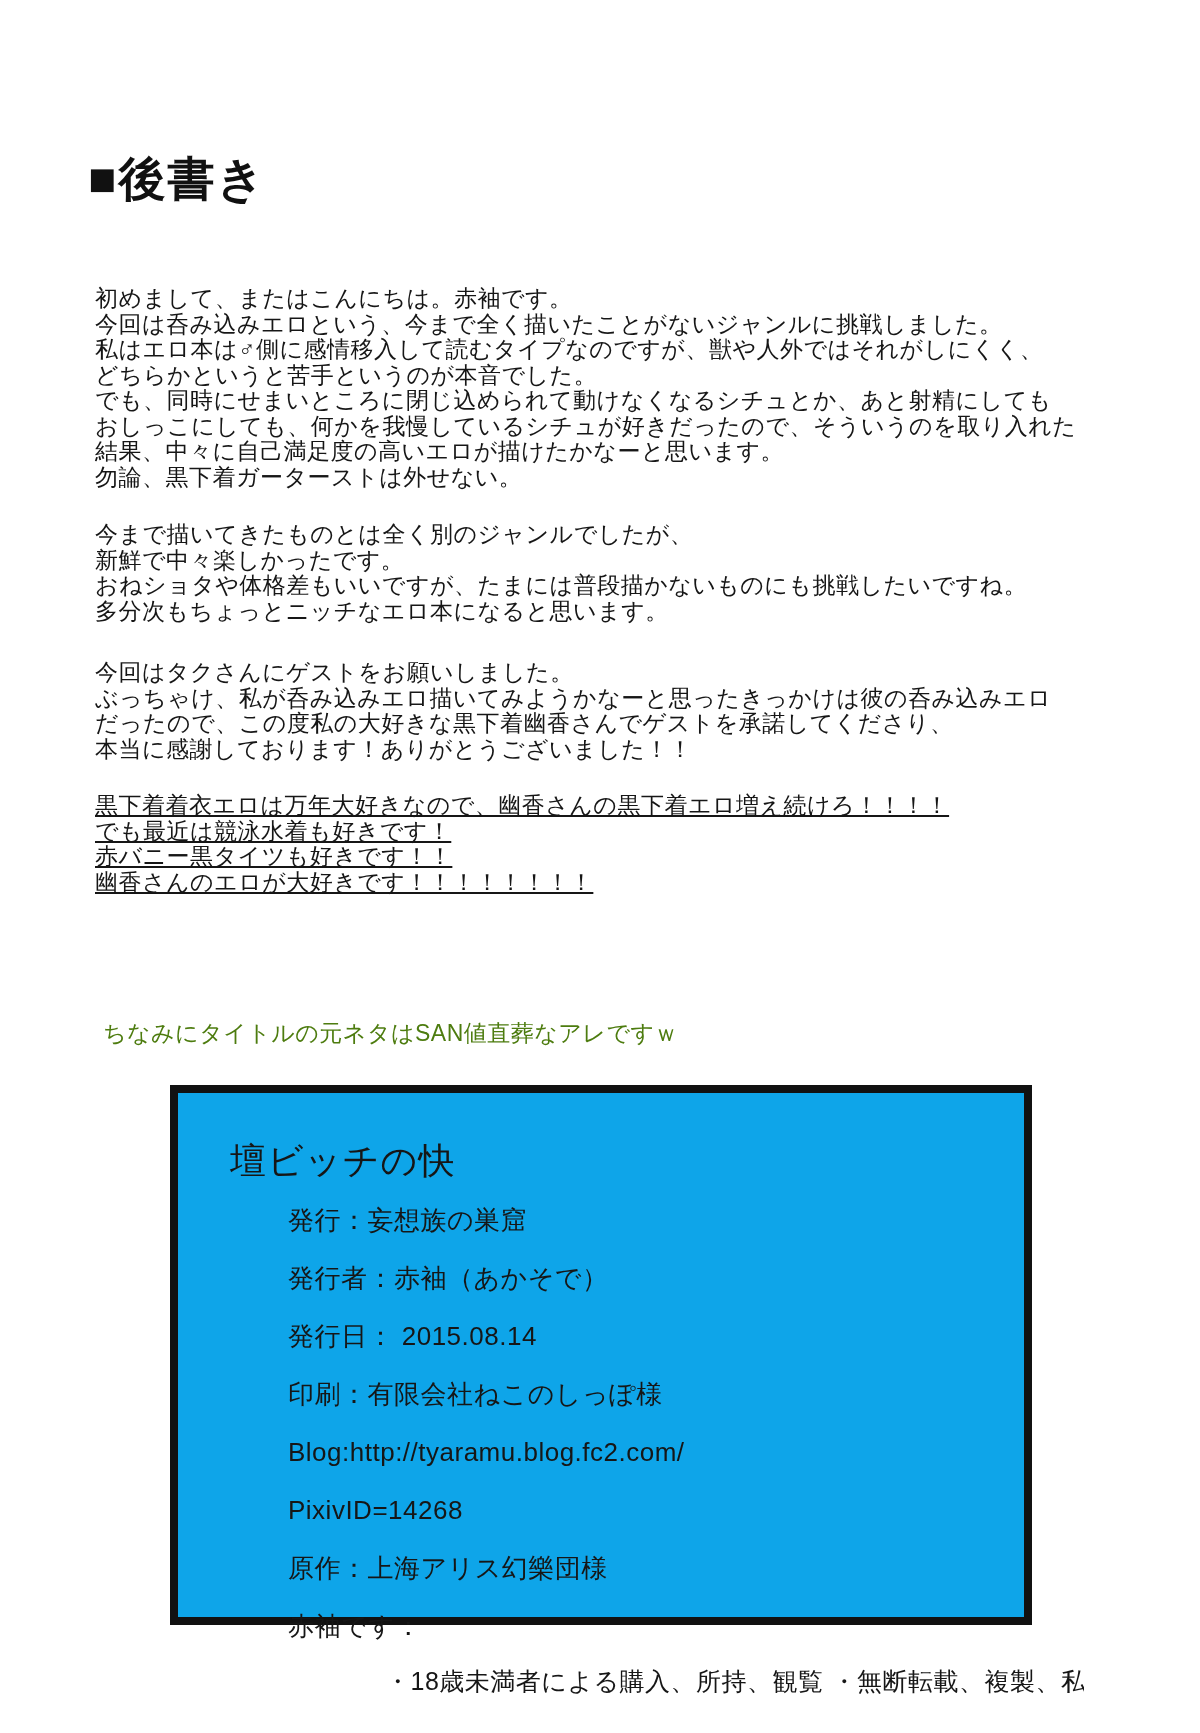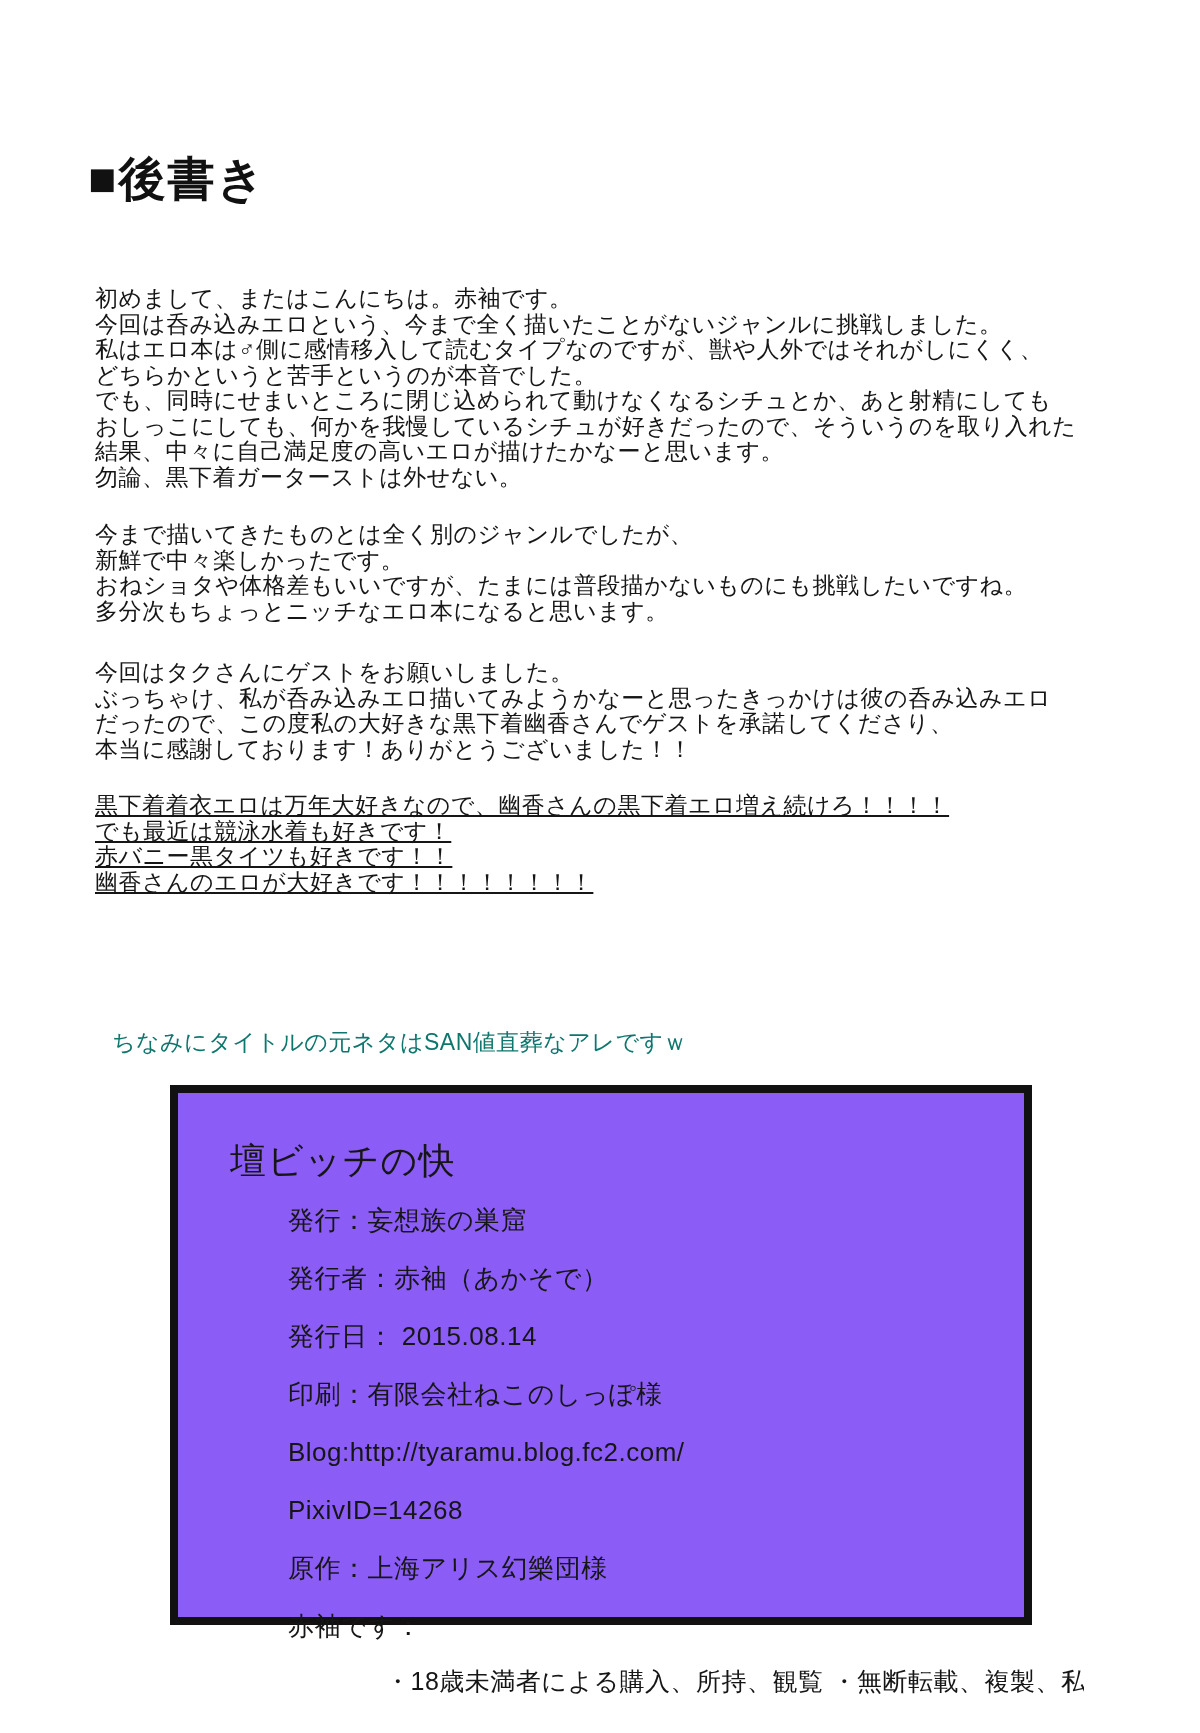--- a/index.html
+++ b/index.html
@@ -37,34 +37,34 @@
     color: #161616;
   }
   .p1 { top: 286px; }
   .p2 { top: 522px; }
   .p3 { top: 660px; }
   .p4 { top: 793px; text-decoration: underline; }
   .note {
     position: absolute;
     left: 95px;
     top: 1010px;
-    margin: 17px;
+    margin: 8px;
     font-size: 23px;
     letter-spacing: 0.5px;
     white-space: pre;
-    color: #0f766e;
+    color: #4d7c0f;
   }
   .colophon {
     position: absolute;
     left: 170px;
     top: 1085px;
     width: 846px;
     height: 524px;
     border: 8px solid #111111;
-    background: #8b5cf6;
+    background: #0ea5e9;
   }
   .colophon-title {
     position: absolute;
     left: 52px;
     top: 44px;
     font-size: 36px;
     letter-spacing: 1px;
     color: #161616;
     white-space: pre;
   }

